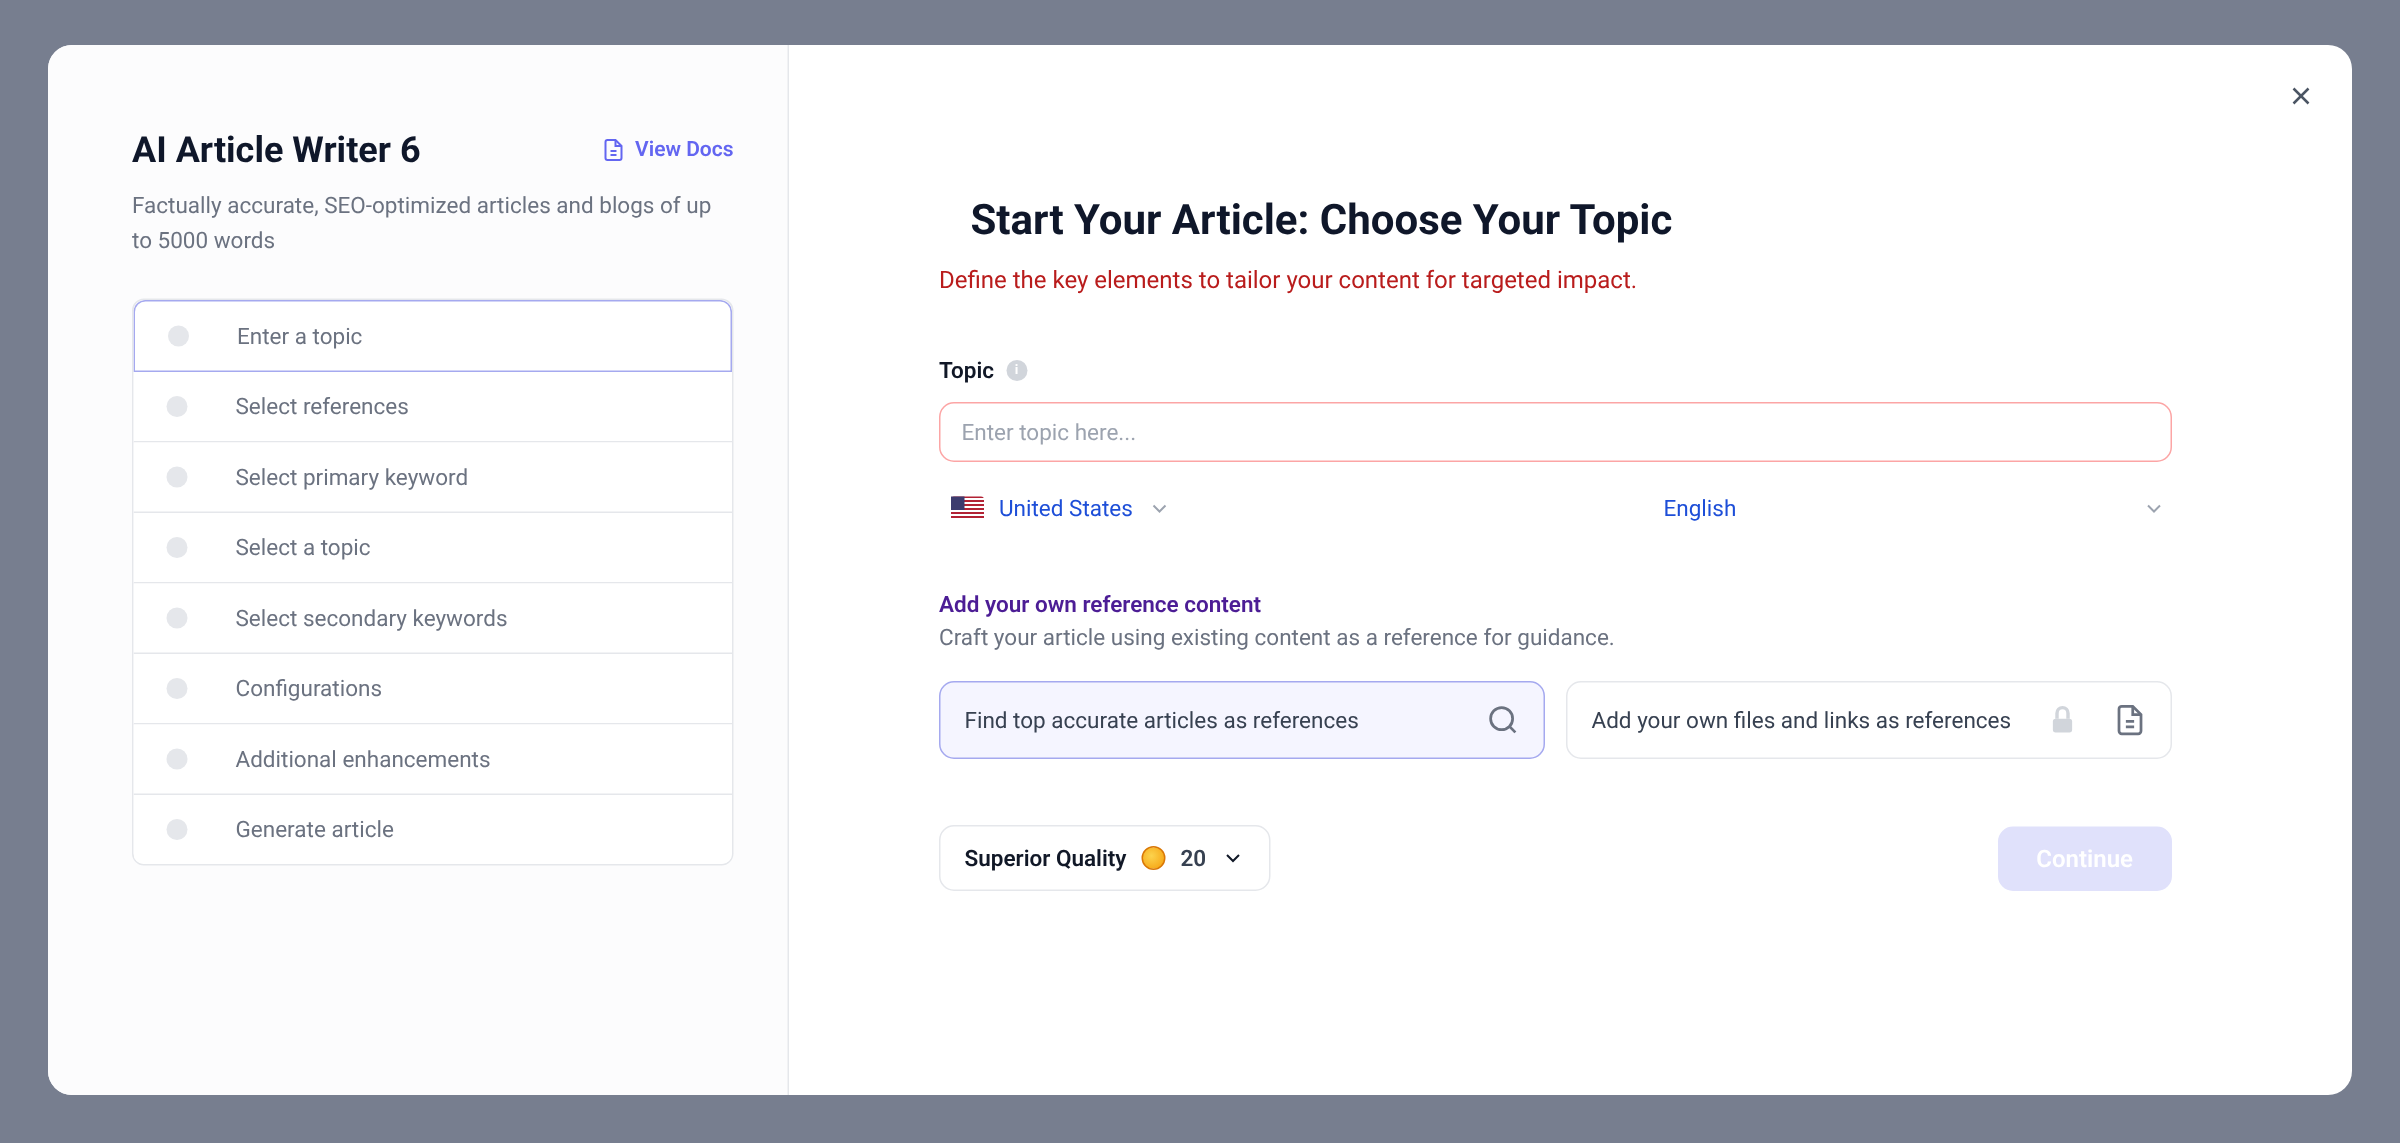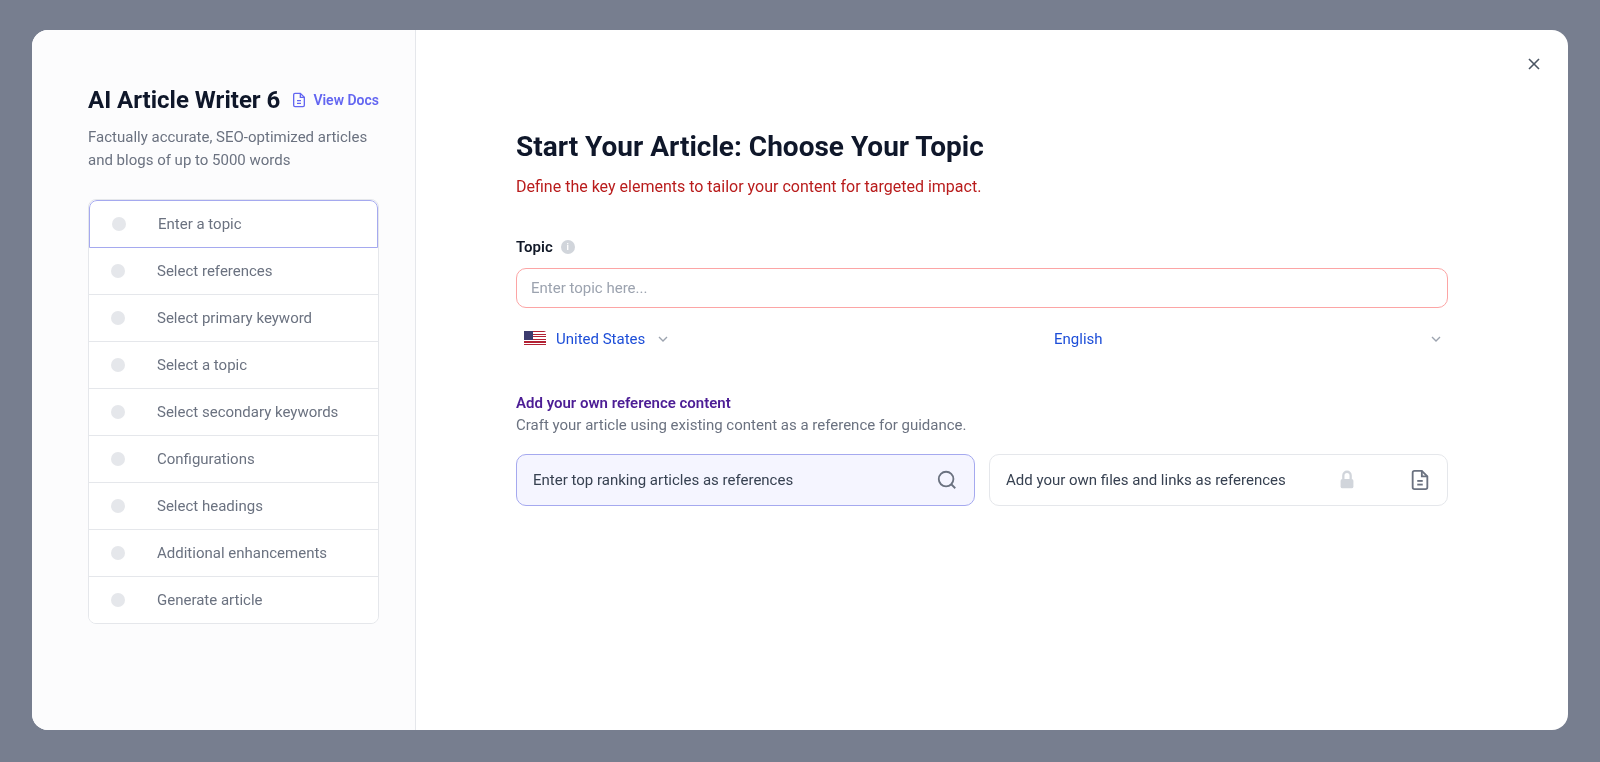--- a/index.html
+++ b/index.html
@@ -41,21 +41,21 @@
       width: 32px;
       height: 32px;
       display: flex;
       align-items: center;
       justify-content: center;
       cursor: pointer;
       color: #4b5563;
       z-index: 10;
     }
     .sidebar {
-      width: 384px;
+      width: 494px;
       background: #fcfcfd;
       border-right: 1px solid #e5e7eb;
       padding: 56px 36px 30px 56px;
     }
     .sidebar-title {
       font-size: 24px;
       font-weight: 700;
       color: #0f172a;
       margin-bottom: 12px;
       display: flex;
@@ -117,20 +117,21 @@
     }
     .main {
       flex: 1;
       padding: 100px 120px 40px 100px;
     }
     .main-title {
       font-size: 28px;
       font-weight: 700;
       color: #0f172a;
       margin-bottom: 14px;
+      margin-left: 21px;
     }
     .main-subtitle {
       font-size: 16px;
       color: #b91c1c;
       margin-bottom: 42px;
     }
     .field-label {
       font-size: 15px;
       font-weight: 600;
       color: #111827;
@@ -349,24 +350,20 @@
       <div class="step-item">
         <span class="step-bullet"></span>
         <span>Select secondary keywords</span>
       </div>
       <div class="step-item">
         <span class="step-bullet"></span>
         <span>Configurations</span>
       </div>
       <div class="step-item">
         <span class="step-bullet"></span>
-        <span>Select headings</span>
-      </div>
-      <div class="step-item">
-        <span class="step-bullet"></span>
         <span>Additional enhancements</span>
       </div>
       <div class="step-item">
         <span class="step-bullet"></span>
         <span>Generate article</span>
       </div>
     </div>
   </div>
 
   <div class="main">
@@ -393,36 +390,47 @@
             <polyline points="6 9 12 15 18 9"></polyline>
           </svg>
       </div>
     </div>
 
     <div class="ref-section-title">Add your own reference content</div>
     <div class="ref-section-subtitle">Craft your article using existing content as a reference for guidance.</div>
 
     <div class="ref-options">
       <div class="ref-option selected">
-        <span>Enter top ranking articles as references</span>
+        <span>Find top accurate articles as references</span>
         <svg class="ref-icon" viewBox="0 0 24 24" fill="none" stroke="currentColor" stroke-width="2">
             <circle cx="11" cy="11" r="8"></circle>
             <line x1="21" y1="21" x2="16.65" y2="16.65"></line>
           </svg>
       </div>
       <div class="ref-option">
         <span>Add your own files and links as references</span>
         <svg class="ref-icon lock-icon" viewBox="0 0 24 24" fill="currentColor">
             <rect x="5" y="11" width="14" height="10" rx="2"></rect>
             <path d="M8 11V7a4 4 0 0 1 8 0v4" fill="none" stroke="currentColor" stroke-width="2.5"></path>
           </svg>
         <svg class="ref-icon" viewBox="0 0 24 24" fill="none" stroke="currentColor" stroke-width="2">
             <path d="M14 2H6a2 2 0 0 0-2 2v16a2 2 0 0 0 2 2h12a2 2 0 0 0 2-2V8z"></path>
             <polyline points="14 2 14 8 20 8"></polyline>
             <line x1="9" y1="13" x2="15" y2="13"></line>
             <line x1="9" y1="17" x2="15" y2="17"></line>
           </svg>
       </div>
     </div>
 
+    <div class="footer-row">
+      <div class="quality-select">
+        <span>Superior Quality</span>
+        <span class="coin"></span>
+        <span class="cost">20</span>
+        <svg class="chevron-svg chevron" viewBox="0 0 24 24" fill="none" stroke="currentColor" stroke-width="2">
+            <polyline points="6 9 12 15 18 9"></polyline>
+          </svg>
+      </div>
+      <button class="continue-btn">Continue</button>
+    </div>
   </div>
 
 </div>
 
 </body></html>

